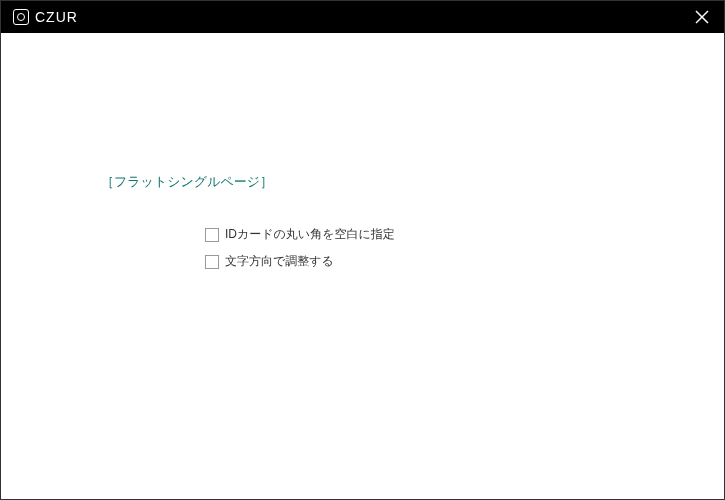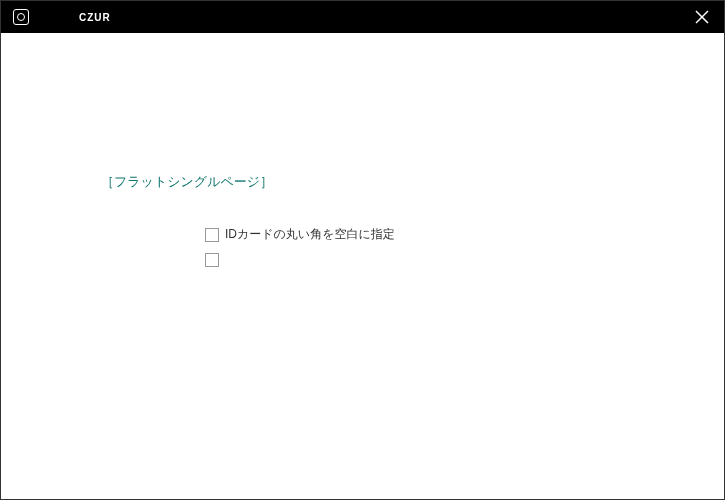--- a/index.html
+++ b/index.html
@@ -42,24 +42,23 @@
       align-items: center;
       justify-content: center;
     }
     .brand-icon-inner {
       width: 8px;
       height: 8px;
       border: 1.5px solid #fff;
       border-radius: 50%;
     }
     .brand-text {
-      font-size: 10px;
-      font-weight: bold;
+      font-size: 14px;
+      font-weight: normal;
       letter-spacing: 1px;
-      margin-left: 44px;
     }
     .close-btn {
       width: 20px;
       height: 20px;
       display: flex;
       align-items: center;
       justify-content: center;
       cursor: pointer;
       font-size: 18px;
       color: #fff;
@@ -139,19 +138,20 @@
     <div class="options">
 
       <div class="option-row">
         <div class="checkbox"></div>
         <span class="option-label">IDカードの丸い角を空白に指定</span>
       </div>
 
 
       <div class="option-row">
         <div class="checkbox"></div>
+        <span class="option-label">文字方向で調整する</span>
       </div>
 
 
 
     </div>
   </div>
 </div>
 
 </body></html>

